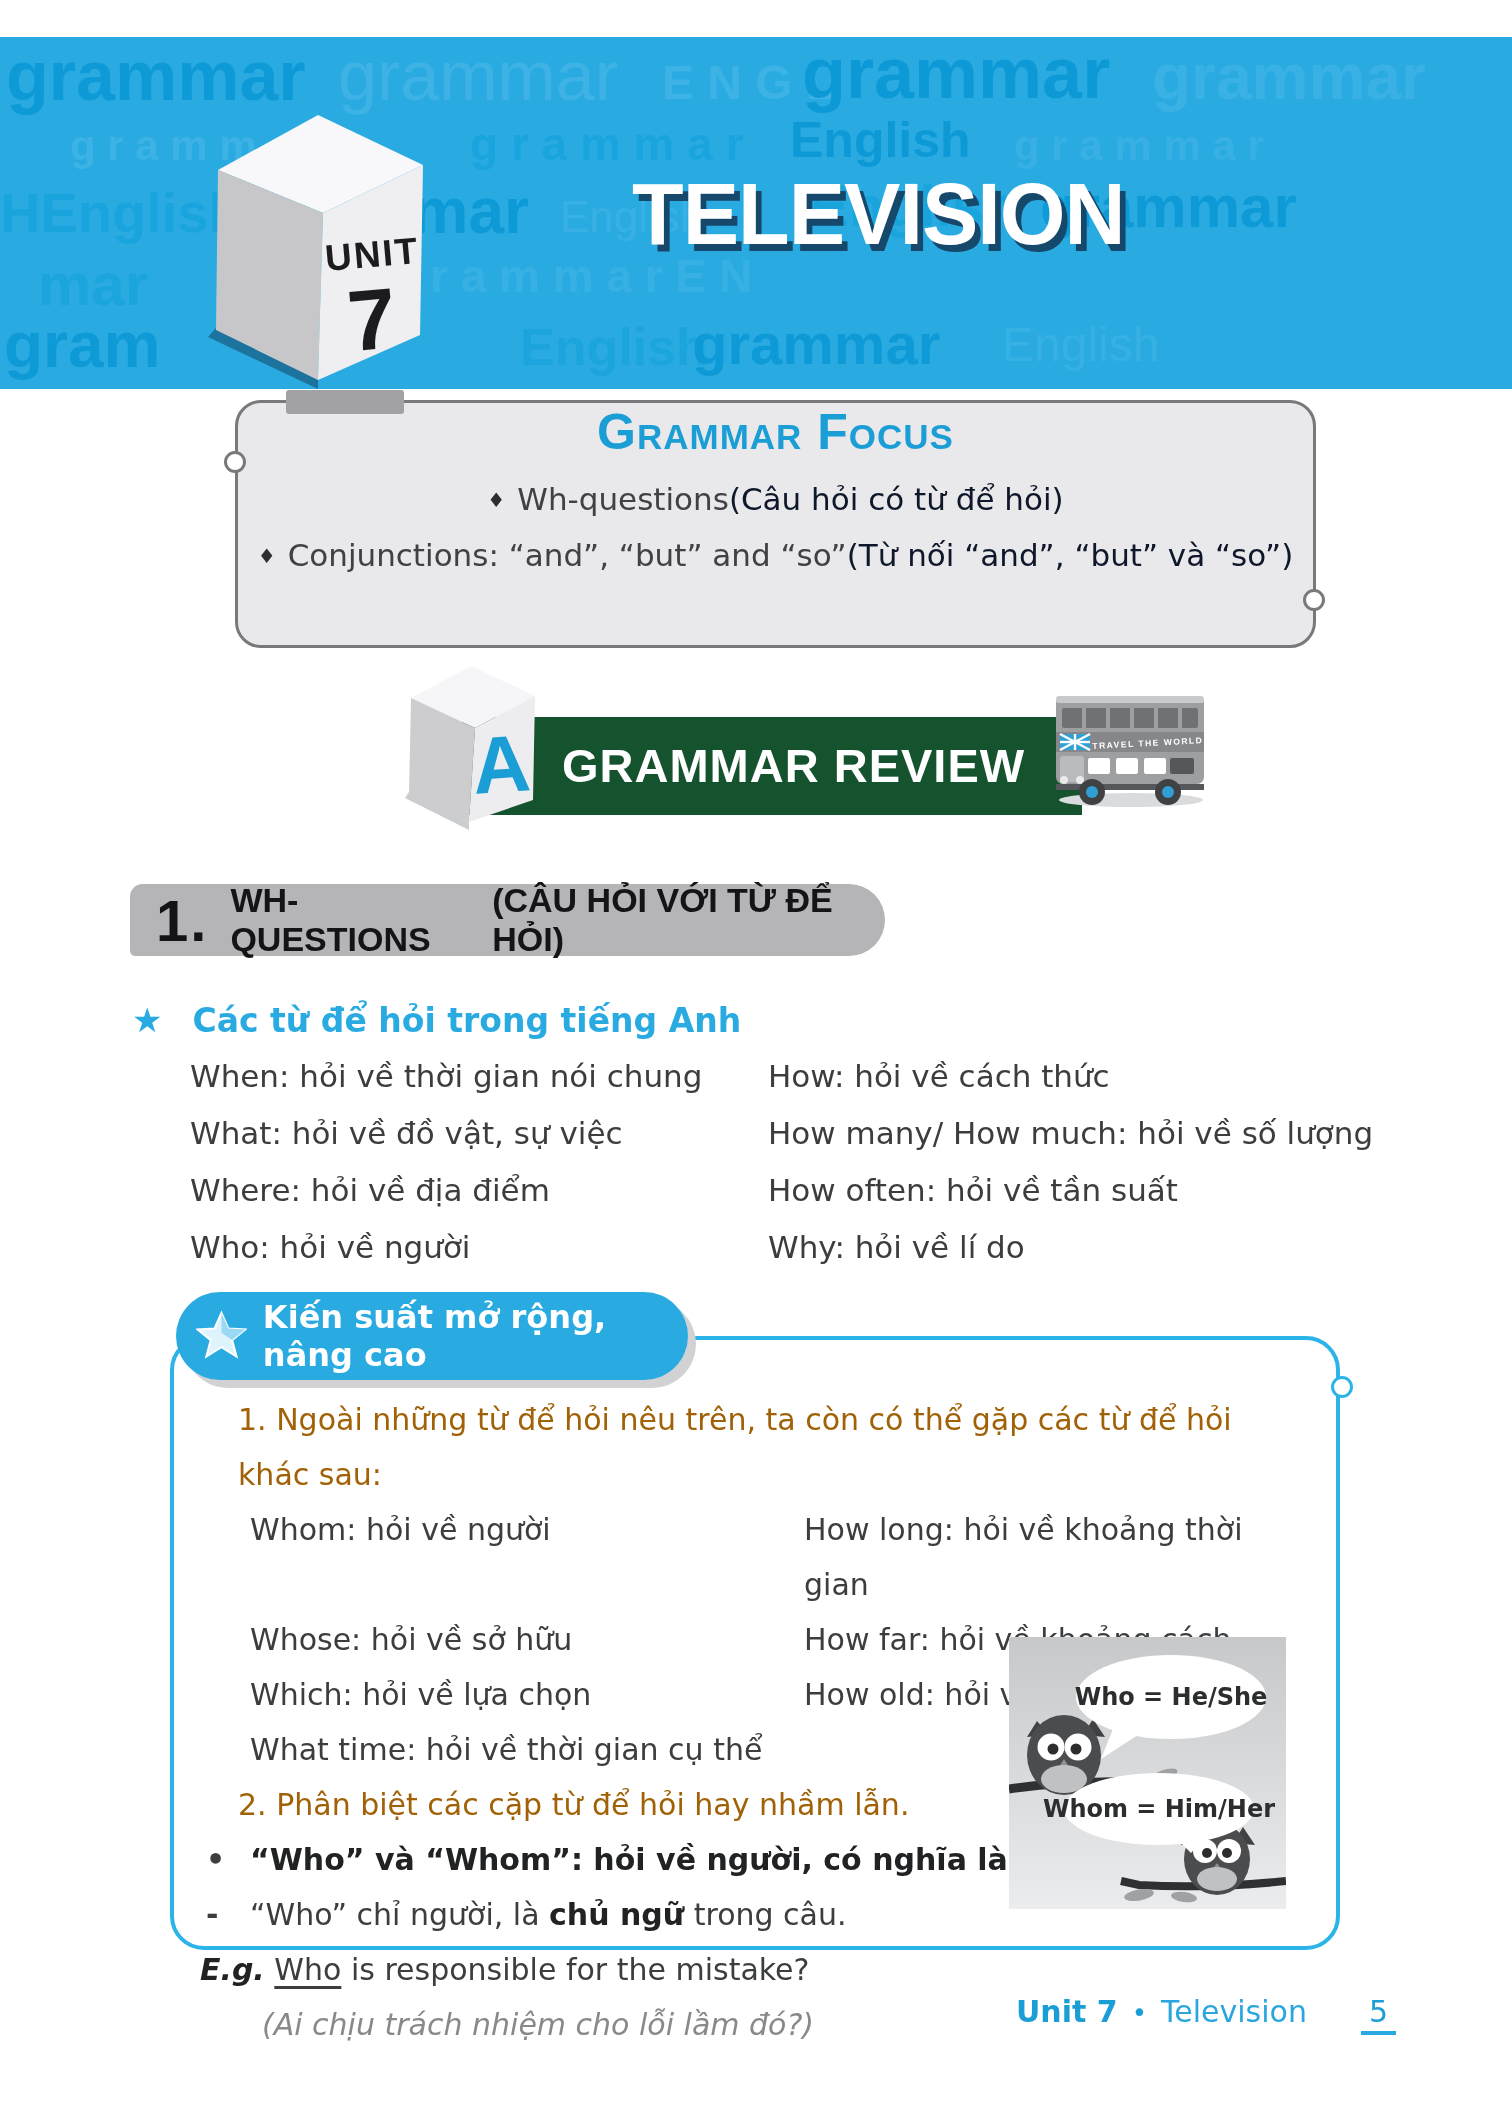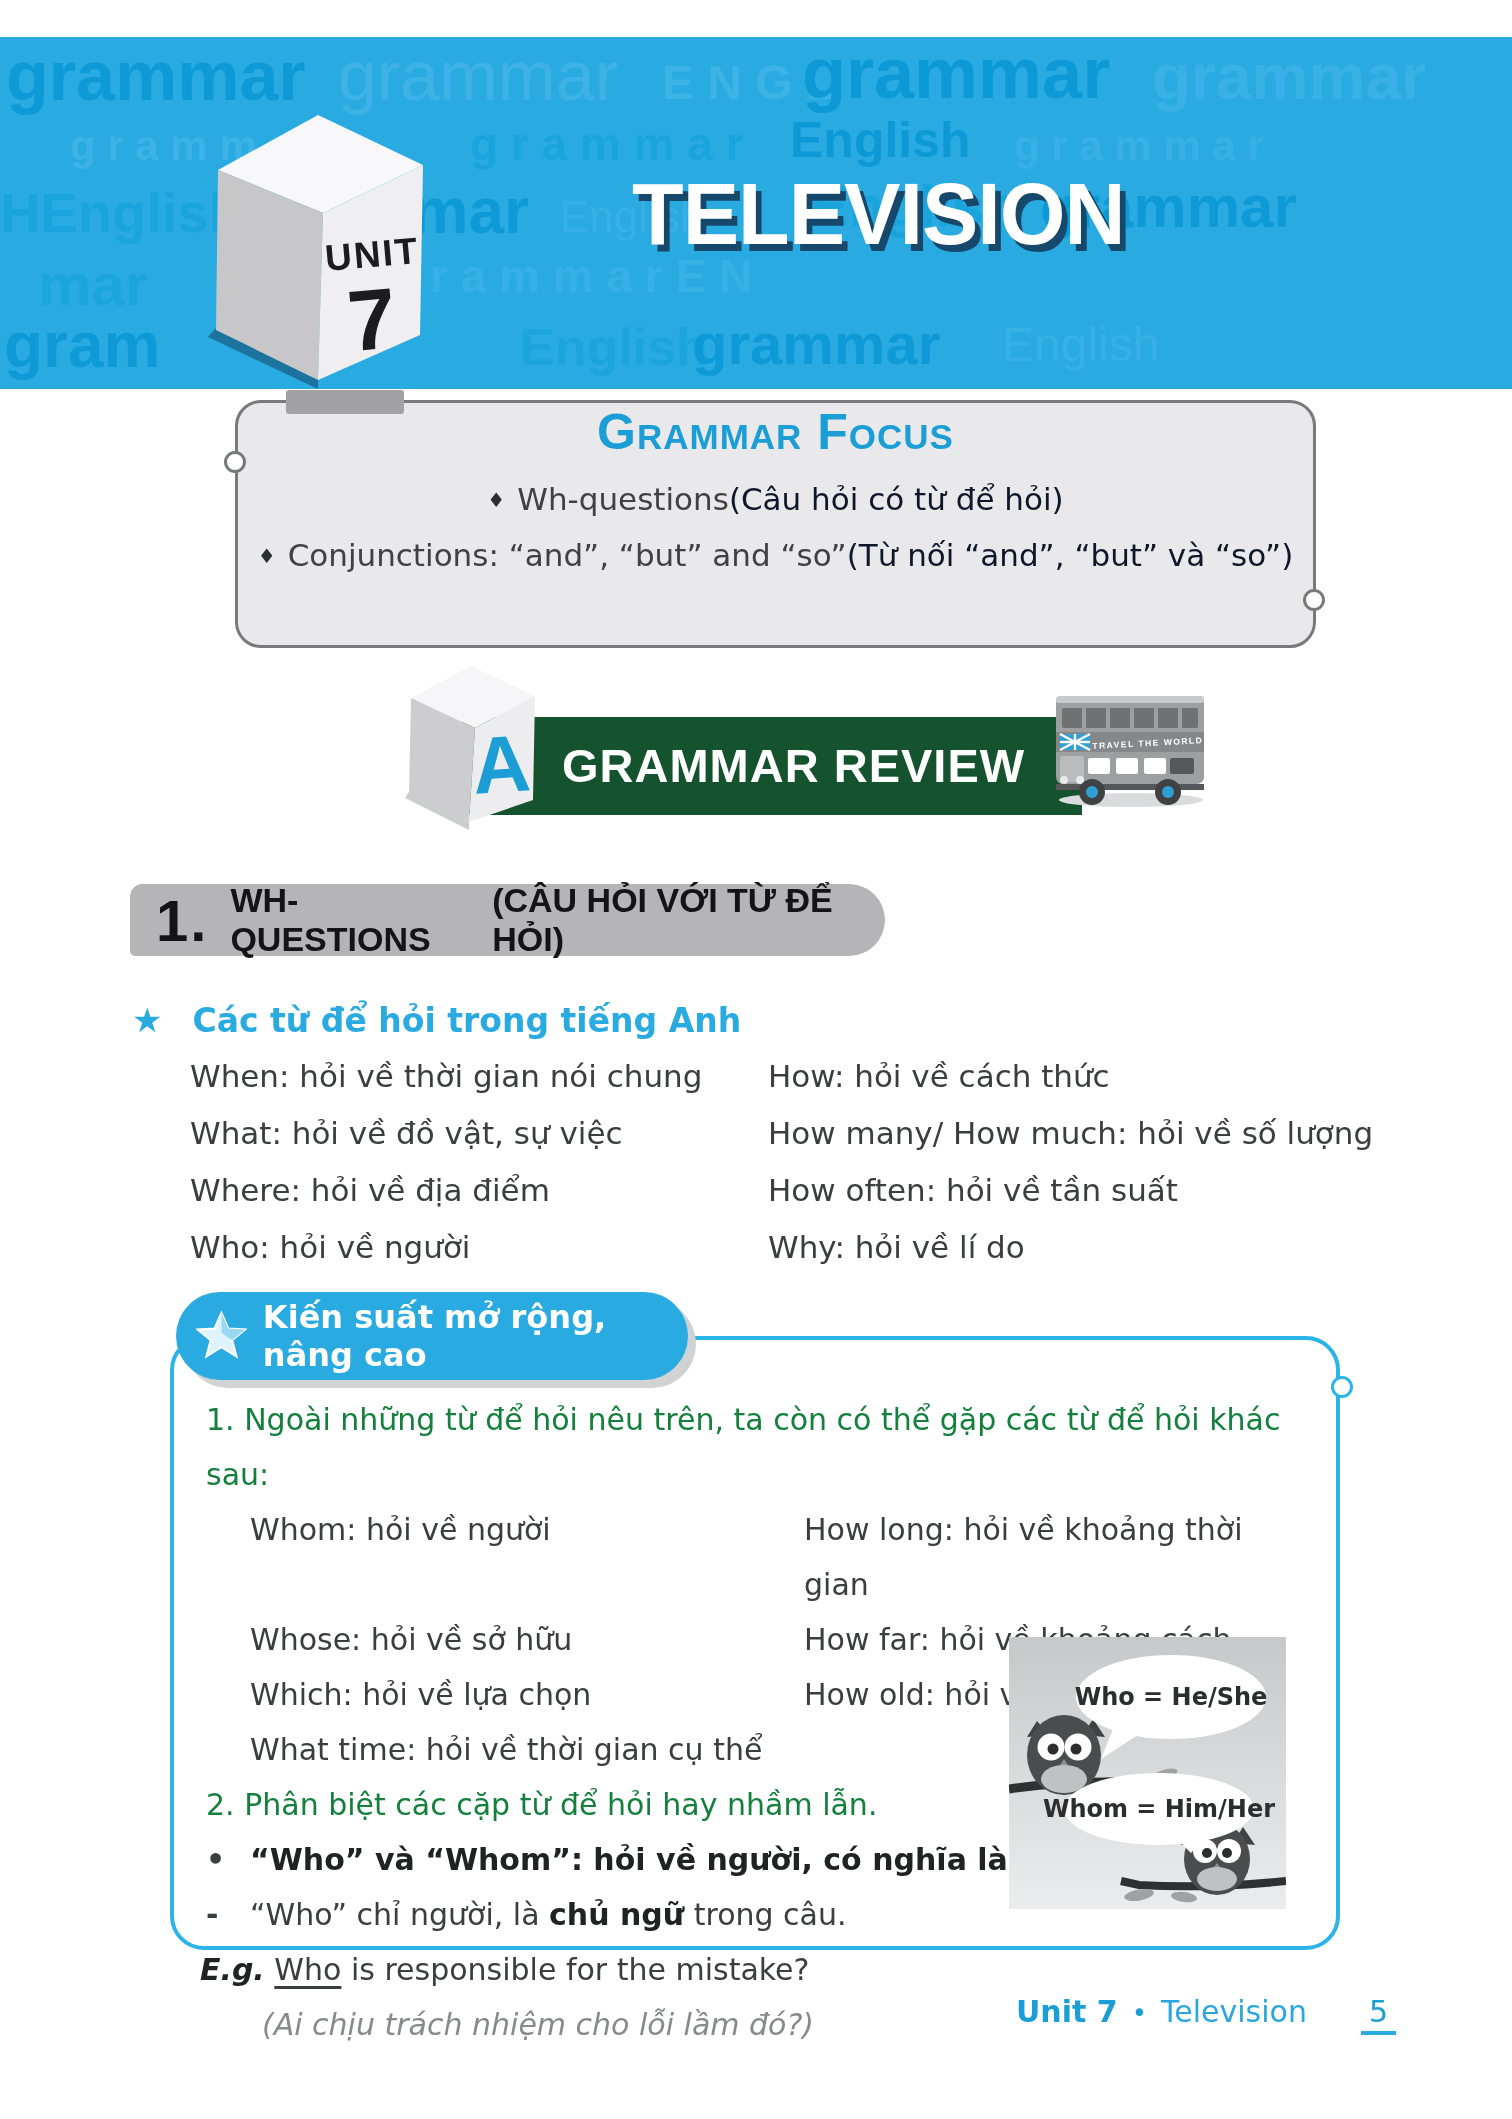--- a/index.html
+++ b/index.html
@@ -53,21 +53,21 @@
 
   
   #exp-box{position:absolute;left:170px;top:1336px;width:1162px;height:606px;background:#fff;
       border:4px solid #2ab4e8;border-radius:34px;}
   #exp-ring{right:-17px;top:36px;border-color:#2ab4e8;}
   #exp-pill{position:absolute;left:2px;top:-48px;width:512px;height:88px;background:#29abe2;border-radius:44px;
       box-shadow:8px 8px 0 #d0d2d4;display:flex;align-items:center;}
   #exp-pill-star{margin-left:20px;width:62px;height:62px;}
   #exp-pill-label{color:#fff;font-size:32px;font-weight:800;margin-left:16px;}
   #exp-content{position:absolute;left:32px;top:52px;width:1100px;font-size:30px;line-height:55px;color:#3b3d3f;}
-  .exp-blue{color:#15803d;}
+  .exp-blue{color:#a16207;margin-left:32px;}
   #exp-rows{margin-left:44px;display:grid;grid-template-columns:554px 1fr;}
   .marker-row{display:flex;}
   .marker{width:44px;font-weight:700;}
   .bold-line{font-weight:700;color:#202224;}
   .bold-seg{font-weight:700;color:#202224;}
   #eg-line{margin-left:-6px;}
   #eg-label{font-weight:700;font-style:italic;color:#202224;}
   #eg-subject{text-decoration:underline;text-underline-offset:6px;}
   #eg-translation{margin-left:56px;color:#87898b;font-style:italic;}
   #owl-figure{position:absolute;left:835px;top:297px;width:277px;height:272px;}

